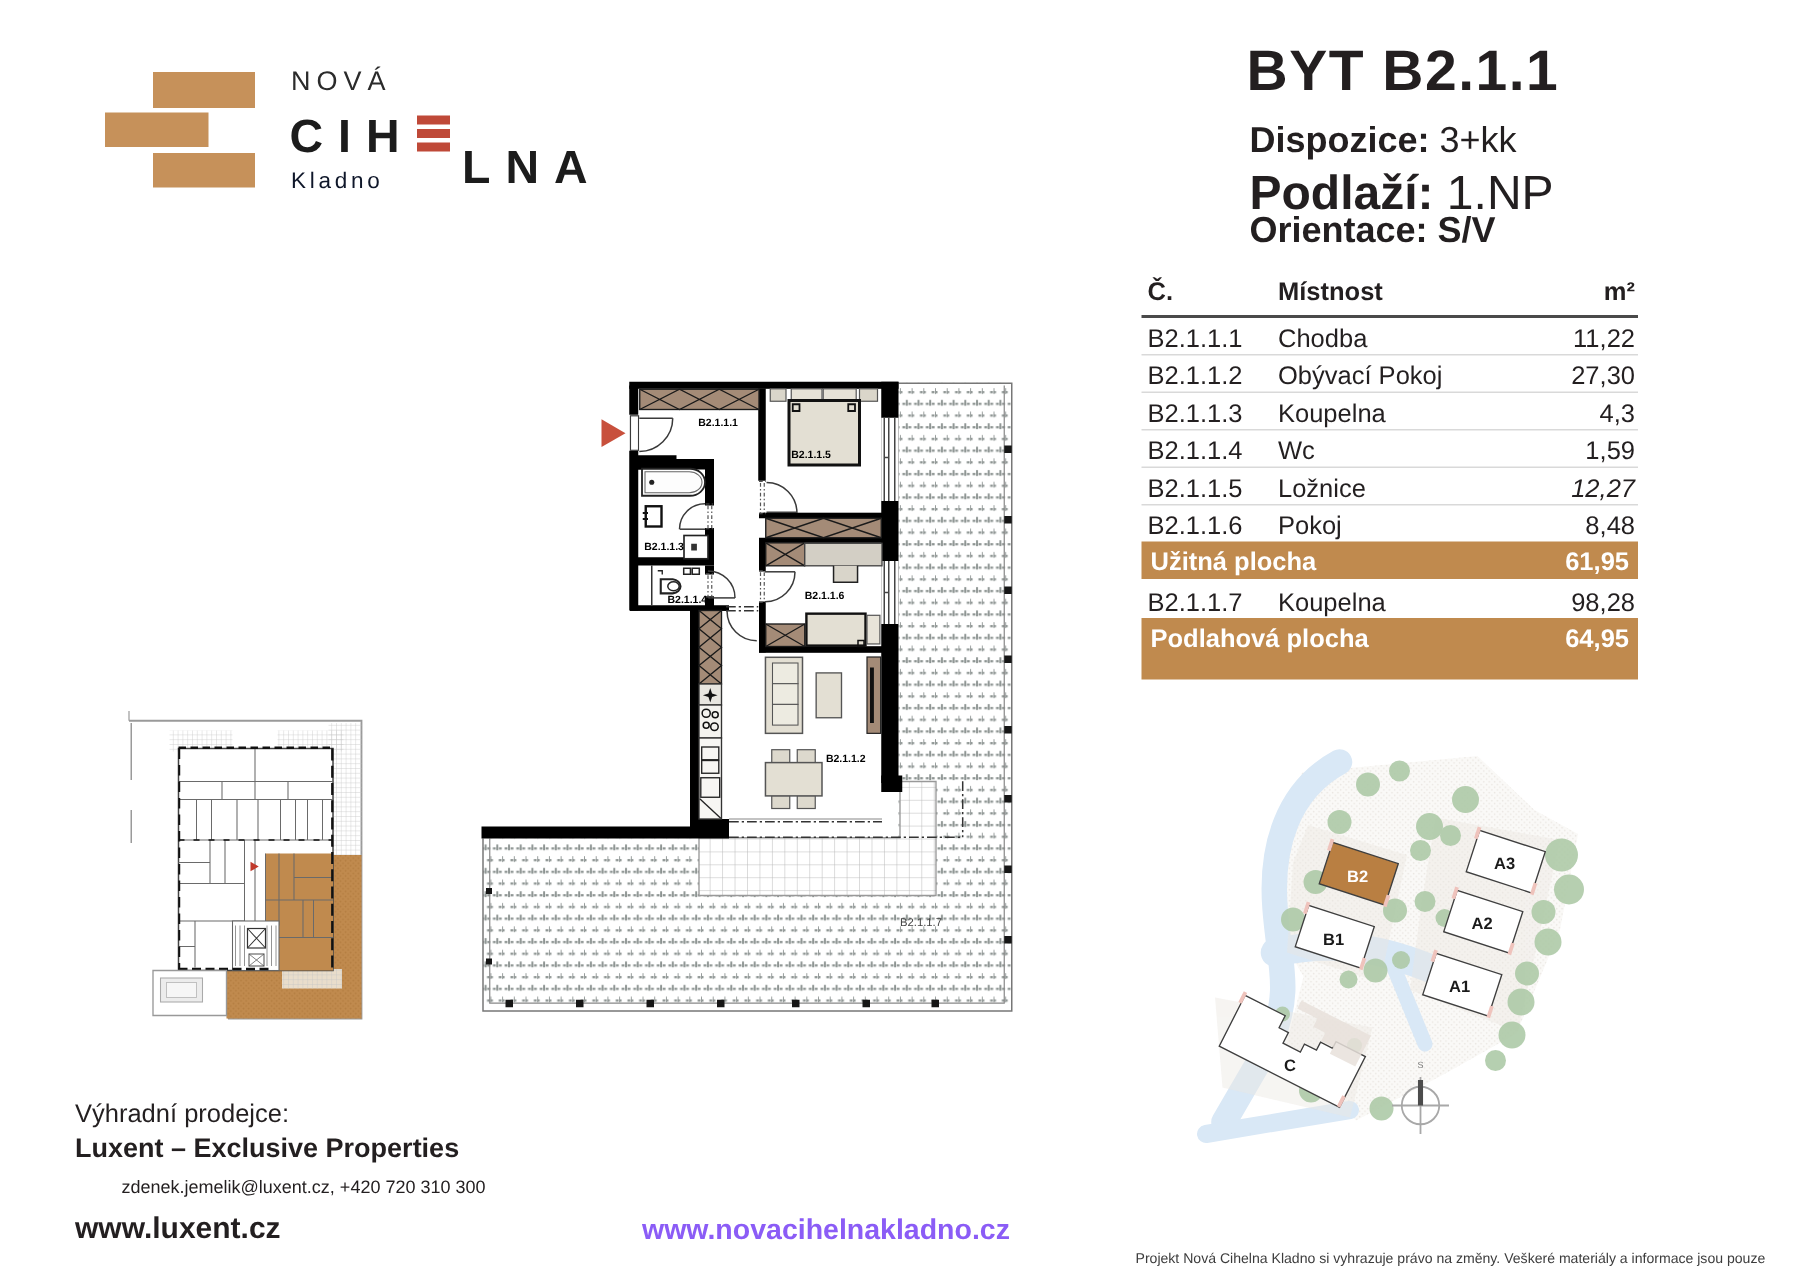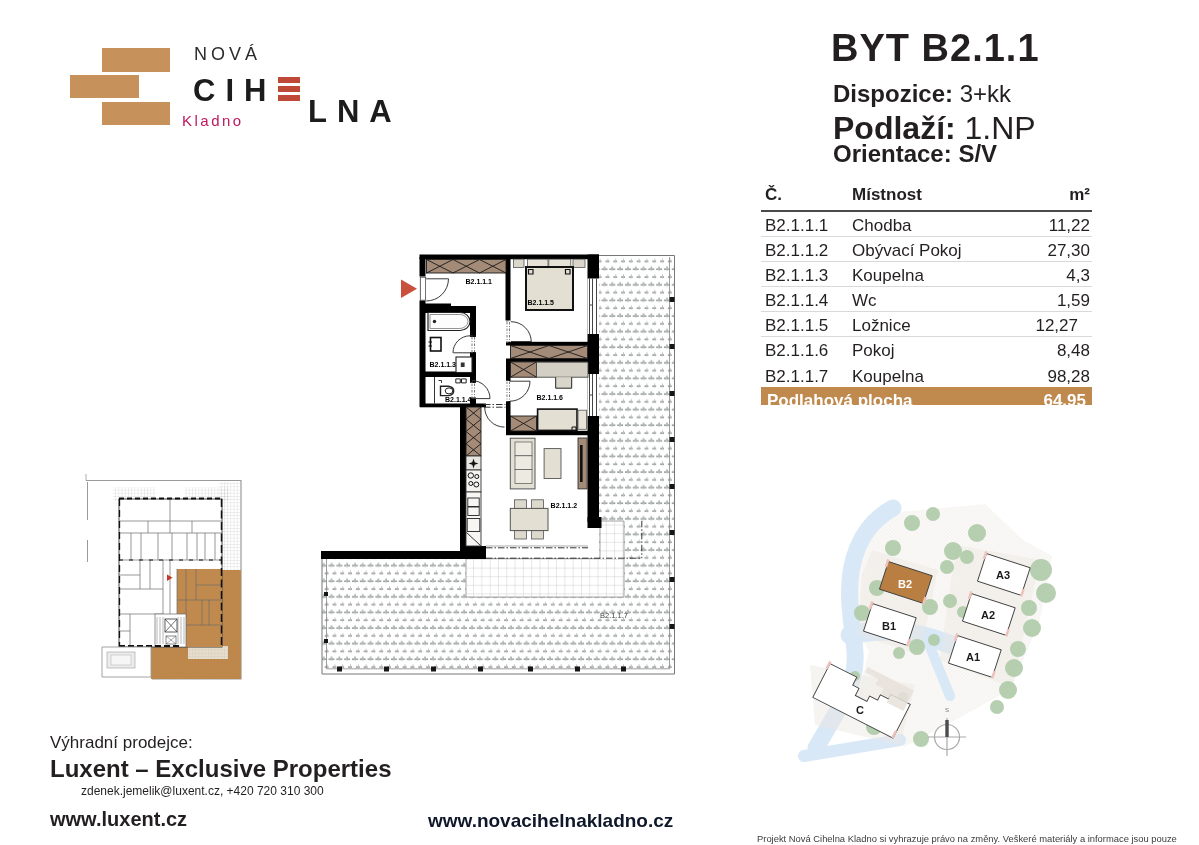--- a/index.html
+++ b/index.html
@@ -14,21 +14,21 @@
 
 <div class="brick" style="left:102px;top:48px;width:68px;height:24px;"></div>
 <div class="brick" style="left:70px;top:75px;width:69px;height:23px;"></div>
 <div class="brick" style="left:102px;top:102px;width:68px;height:23px;"></div>
 <div class="abs" style="left:194px;top:44px;font-size:18px;letter-spacing:4px;color:#2b2b2b;">NOVÁ</div>
 <div class="abs" style="left:193px;top:73px;font-size:31px;font-weight:bold;letter-spacing:10px;color:#1c1c1c;">CIH</div>
 <div class="abs" style="left:278px;top:77px;width:22px;height:6px;background:#bf4938;"></div>
 <div class="abs" style="left:278px;top:86px;width:22px;height:6px;background:#bf4938;"></div>
 <div class="abs" style="left:278px;top:95px;width:22px;height:6px;background:#bf4938;"></div>
 <div class="abs" style="left:308px;top:73px;font-size:31px;font-weight:bold;letter-spacing:10px;color:#1c1c1c;margin-top:21px;">LNA</div>
-<div class="abs" style="left:182px;top:112px;font-size:15px;letter-spacing:2.5px;color:#be185d;">Kladno</div>
+<div class="abs" style="left:194px;top:112px;font-size:15px;letter-spacing:2.5px;color:#0f172a;">Kladno</div>
 
 <div class="abs" style="left:831px;top:27px;font-size:38px;font-weight:bold;letter-spacing:1px;">BYT B2.1.1</div>
 <div class="abs" style="left:833px;top:80px;font-size:24px;"><b>Dispozice:</b> 3+kk</div>
 <div class="abs" style="left:833px;top:110px;font-size:32px;"><b>Podlaží:</b> 1.NP</div>
 <div class="abs" style="left:833px;top:140px;font-size:24px;"><b>Orientace:</b> <b>S/V</b></div>
 
 <div class="abs" style="left:761px;top:183px;width:331px;font-size:17px;">
   <div style="position:relative;height:27px;font-weight:bold;border-bottom:2px solid #4a4a4a;">
     <span style="position:absolute;left:4px;top:2px;">Č.</span>
     <span style="position:absolute;left:91px;top:2px;">Místnost</span>
@@ -50,43 +50,47 @@
       <span style="position:absolute;right:2px;top:4px;">4,3</span>
     </div>
   <div style="position:relative;height:24px;border-bottom:1px solid #d9d9d9;">
     <span style="position:absolute;left:4px;top:4px;">B2.1.1.4</span>
       <span style="position:absolute;left:91px;top:4px;">Wc</span>
       <span style="position:absolute;right:2px;top:4px;">1,59</span>
     </div>
   <div style="position:relative;height:24px;border-bottom:1px solid #d9d9d9;">
     <span style="position:absolute;left:4px;top:4px;">B2.1.1.5</span>
       <span style="position:absolute;left:91px;top:4px;">Ložnice</span>
-      <span style="position:absolute;right:14px;top:4px;">12,27</span>
+      <span style="position:absolute;right:2px;top:4px;font-style:italic;">12,27</span>
     </div>
   <div style="position:relative;height:24px;">
     <span style="position:absolute;left:4px;top:4px;">B2.1.1.6</span>
       <span style="position:absolute;left:91px;top:4px;">Pokoj</span>
       <span style="position:absolute;right:2px;top:4px;">8,48</span>
     </div>
+  <div class="hl" style="position:relative;height:25px;">
+    <span style="position:absolute;left:6px;top:4px;">Užitná plocha</span>
+      <span style="position:absolute;right:6px;top:4px;">61,95</span>
+    </div>
   <div style="position:relative;height:26px;">
     <span style="position:absolute;left:4px;top:6px;">B2.1.1.7</span>
       <span style="position:absolute;left:91px;top:6px;">Koupelna</span>
       <span style="position:absolute;right:2px;top:6px;">98,28</span>
     </div>
-  <div class="hl" style="position:relative;height:18px;">
+  <div class="hl" style="position:relative;height:41px;">
     <span style="position:absolute;left:6px;top:4px;">Podlahová plocha</span>
       <span style="position:absolute;right:6px;top:4px;">64,95</span>
     </div>
 </div>
 
 <div class="abs" style="left:50px;top:733px;font-size:17px;">Výhradní prodejce:</div>
-<div class="abs" style="left:50px;top:755px;font-size:24px;font-weight:bold;">Luxent – Exclusive Properties</div>
+<div class="abs" style="left:50px;top:755px;font-size:18px;font-weight:bold;">Luxent – Exclusive Properties</div>
 <div class="abs" style="left:50px;top:784px;font-size:12px;margin-left:31px;">zdenek.jemelik@luxent.cz, +420 720 310 300</div>
 <div class="abs" style="left:50px;top:808px;font-size:20px;font-weight:bold;">www.luxent.cz</div>
-<div class="abs" style="left:428px;top:810px;font-size:19px;font-weight:bold;color:#0f172a;">www.novacihelnakladno.cz</div>
+<div class="abs" style="left:428px;top:810px;font-size:19px;font-weight:bold;color:#8b5cf6;">www.novacihelnakladno.cz</div>
 
 <div class="abs" style="left:757px;top:789px;font-size:9.4px;line-height:15px;color:#3c3c3c;white-space:nowrap;margin-top:42px;">Projekt Nová Cihelna Kladno si vyhrazuje právo na změny. Veškeré materiály a informace jsou pouze<br>orientační. Součástí kupní ceny není nábytek. Podlahová plocha bytu je včetně ploch příček a vnitřních<br>nosných stěn dle vládního nařízení 366/2013 Sb.</div>
 
 <svg class="abs" style="left:315px;top:248px;" width="365" height="432" viewBox="315 248 365 432">
 <defs>
   <pattern id="grass" width="7.8" height="15.6" patternUnits="userSpaceOnUse">
     <g fill="#8d9492">
       <rect x="3.3" y="1.4" width="1.3" height="3.9"></rect>
           <rect x="1" y="3.3" width="1.9" height="1.5"></rect>
           <rect x="5" y="3.3" width="1.9" height="1.5"></rect>

